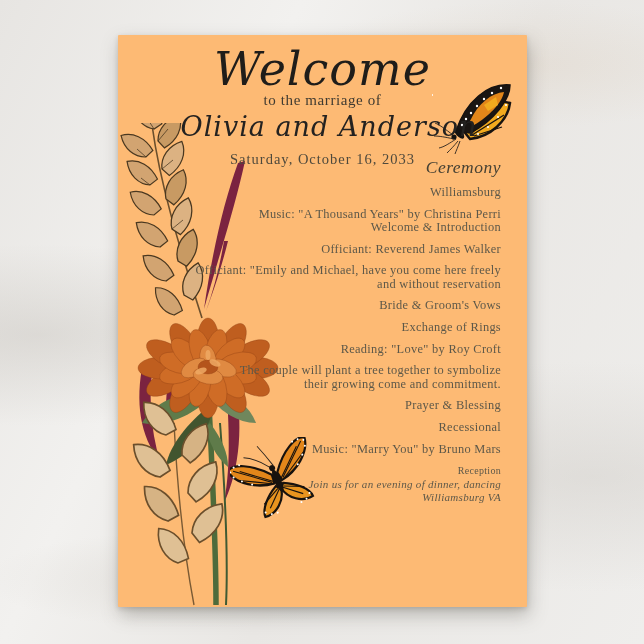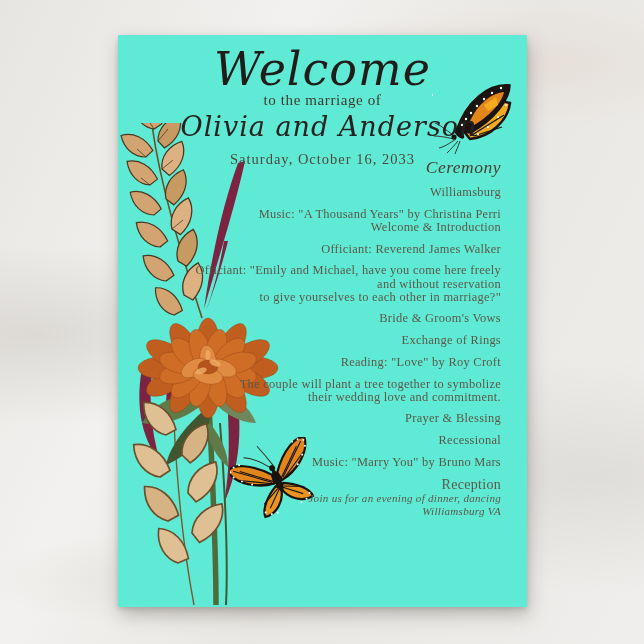--- a/index.html
+++ b/index.html
@@ -9,21 +9,21 @@
     background:
       radial-gradient(ellipse 340px 90px at 82% 10%, rgba(216,200,180,0.28), transparent 70%),
       radial-gradient(ellipse 420px 130px at 6% 52%, rgba(178,173,165,0.30), transparent 70%),
       radial-gradient(ellipse 520px 160px at 92% 74%, rgba(198,194,188,0.35), transparent 72%),
       radial-gradient(ellipse 300px 70px at 30% 90%, rgba(205,200,192,0.30), transparent 70%),
       linear-gradient(115deg,#e7e5e2 0%,#f2f1ef 32%,#e9e7e4 58%,#efeeec 100%);
   }
   .stage{position:relative;width:644px;height:644px;}
   .card{
     position:absolute;left:118px;top:35px;width:409px;height:572px;
-    background:#5eead4;
+    background:#fdba74;
     box-shadow:2px 8px 18px rgba(90,85,78,0.35), 0 2px 5px rgba(90,85,78,0.22);
     border-radius:1px;
   }
   .header{position:absolute;top:12px;left:0;right:0;text-align:center;color:#23211d;}
   .welcome{
     font-family:"DejaVu Serif", serif;font-style:italic;font-size:46px;line-height:44px;
     color:#1f1d1a;letter-spacing:1px;
   }
   .subtitle{font-size:15px;line-height:17px;margin-top:1px;color:#3f3a30;letter-spacing:.6px;}
   .couple{
@@ -34,21 +34,21 @@
   .program{
     position:absolute;top:122px;left:48px;right:26px;text-align:right;
     color:#5d5849;font-size:12.4px;letter-spacing:.3px;
   }
   .ceremony-title{
     font-style:italic;font-size:17.5px;line-height:20px;margin-bottom:9px;color:#464133;
     letter-spacing:.5px;
   }
   .block{margin-bottom:8.5px;}
   .line{line-height:13.2px;white-space:nowrap;}
-  .reception-title{font-size:14px;line-height:14px;}
+  .reception-title{font-size:10px;line-height:14px;}
   .it{font-style:italic;font-size:11px;line-height:13px;}
   .venue-line{margin-top:8px;}
   .venue-gap{display:inline-block;width:16px;}
   .speck{
     position:absolute;left:331px;top:48px;width:6px;height:2px;
     background:radial-gradient(circle 1px at 1px 1px,#8a8274 60%,transparent 62%),
                radial-gradient(circle 1px at 5px 1px,#8a8274 60%,transparent 62%);
   }
   .flower-svg{position:absolute;left:-2px;top:88px;}
   .bfly-top{position:absolute;left:314px;top:40px;}
@@ -270,34 +270,33 @@
       <div class="block">
         <div class="line">Music: "A Thousand Years" by Christina Perri</div>
         <div class="line">Welcome &amp; Introduction</div>
       </div>
       <div class="block">
         <div class="line">Officiant: Reverend James Walker</div>
       </div>
       <div class="block">
         <div class="line">Officiant: "Emily and Michael, have you come here freely</div>
         <div class="line">and without reservation</div>
-        <div class="line">to give yourselves to each other in marriage?"</div>
       </div>
       <div class="block">
         <div class="line">Bride &amp; Groom's Vows</div>
       </div>
       <div class="block">
         <div class="line">Exchange of Rings</div>
       </div>
       <div class="block">
         <div class="line">Reading: "Love" by Roy Croft</div>
       </div>
       <div class="block">
         <div class="line">The couple will plant a tree together to symbolize</div>
-        <div class="line">their wedding love and commitment.</div>
+        <div class="line">their growing come and commitment.</div>
       </div>
       <div class="block">
         <div class="line">Prayer &amp; Blessing</div>
       </div>
       <div class="block">
         <div class="line">Recessional</div>
       </div>
       <div class="block">
         <div class="line">Music: "Marry You" by Bruno Mars</div>
       </div>

